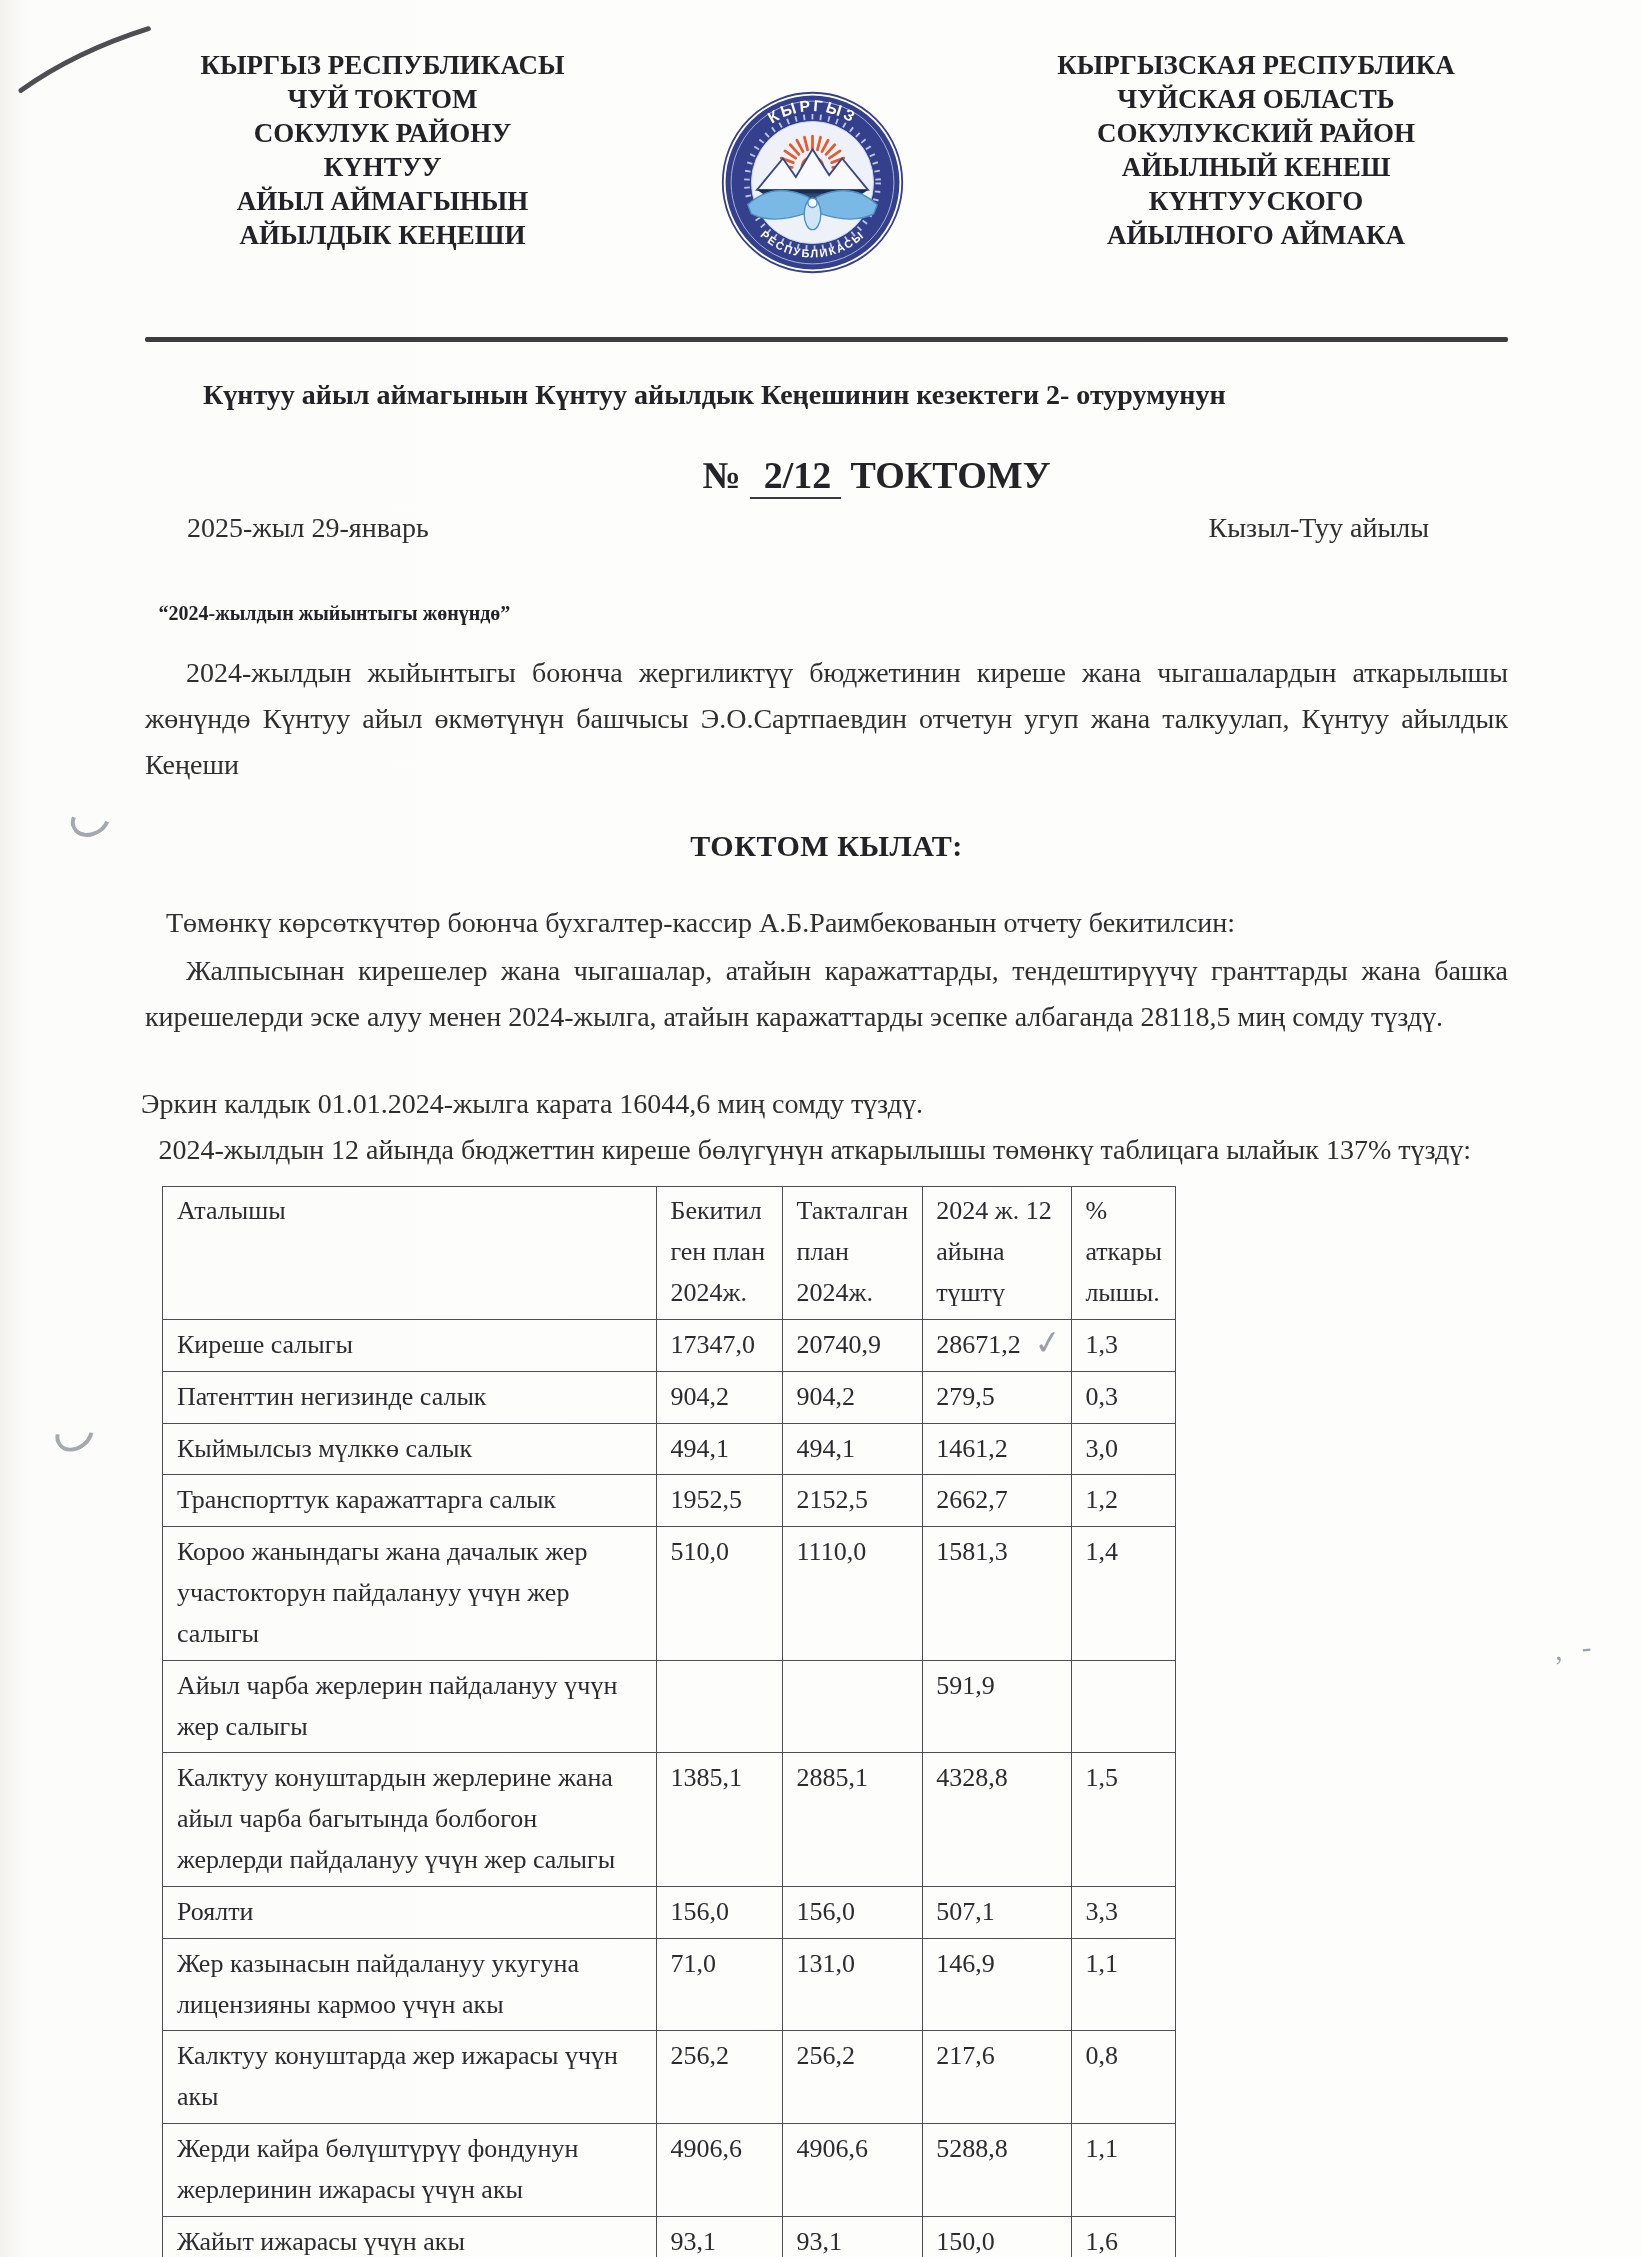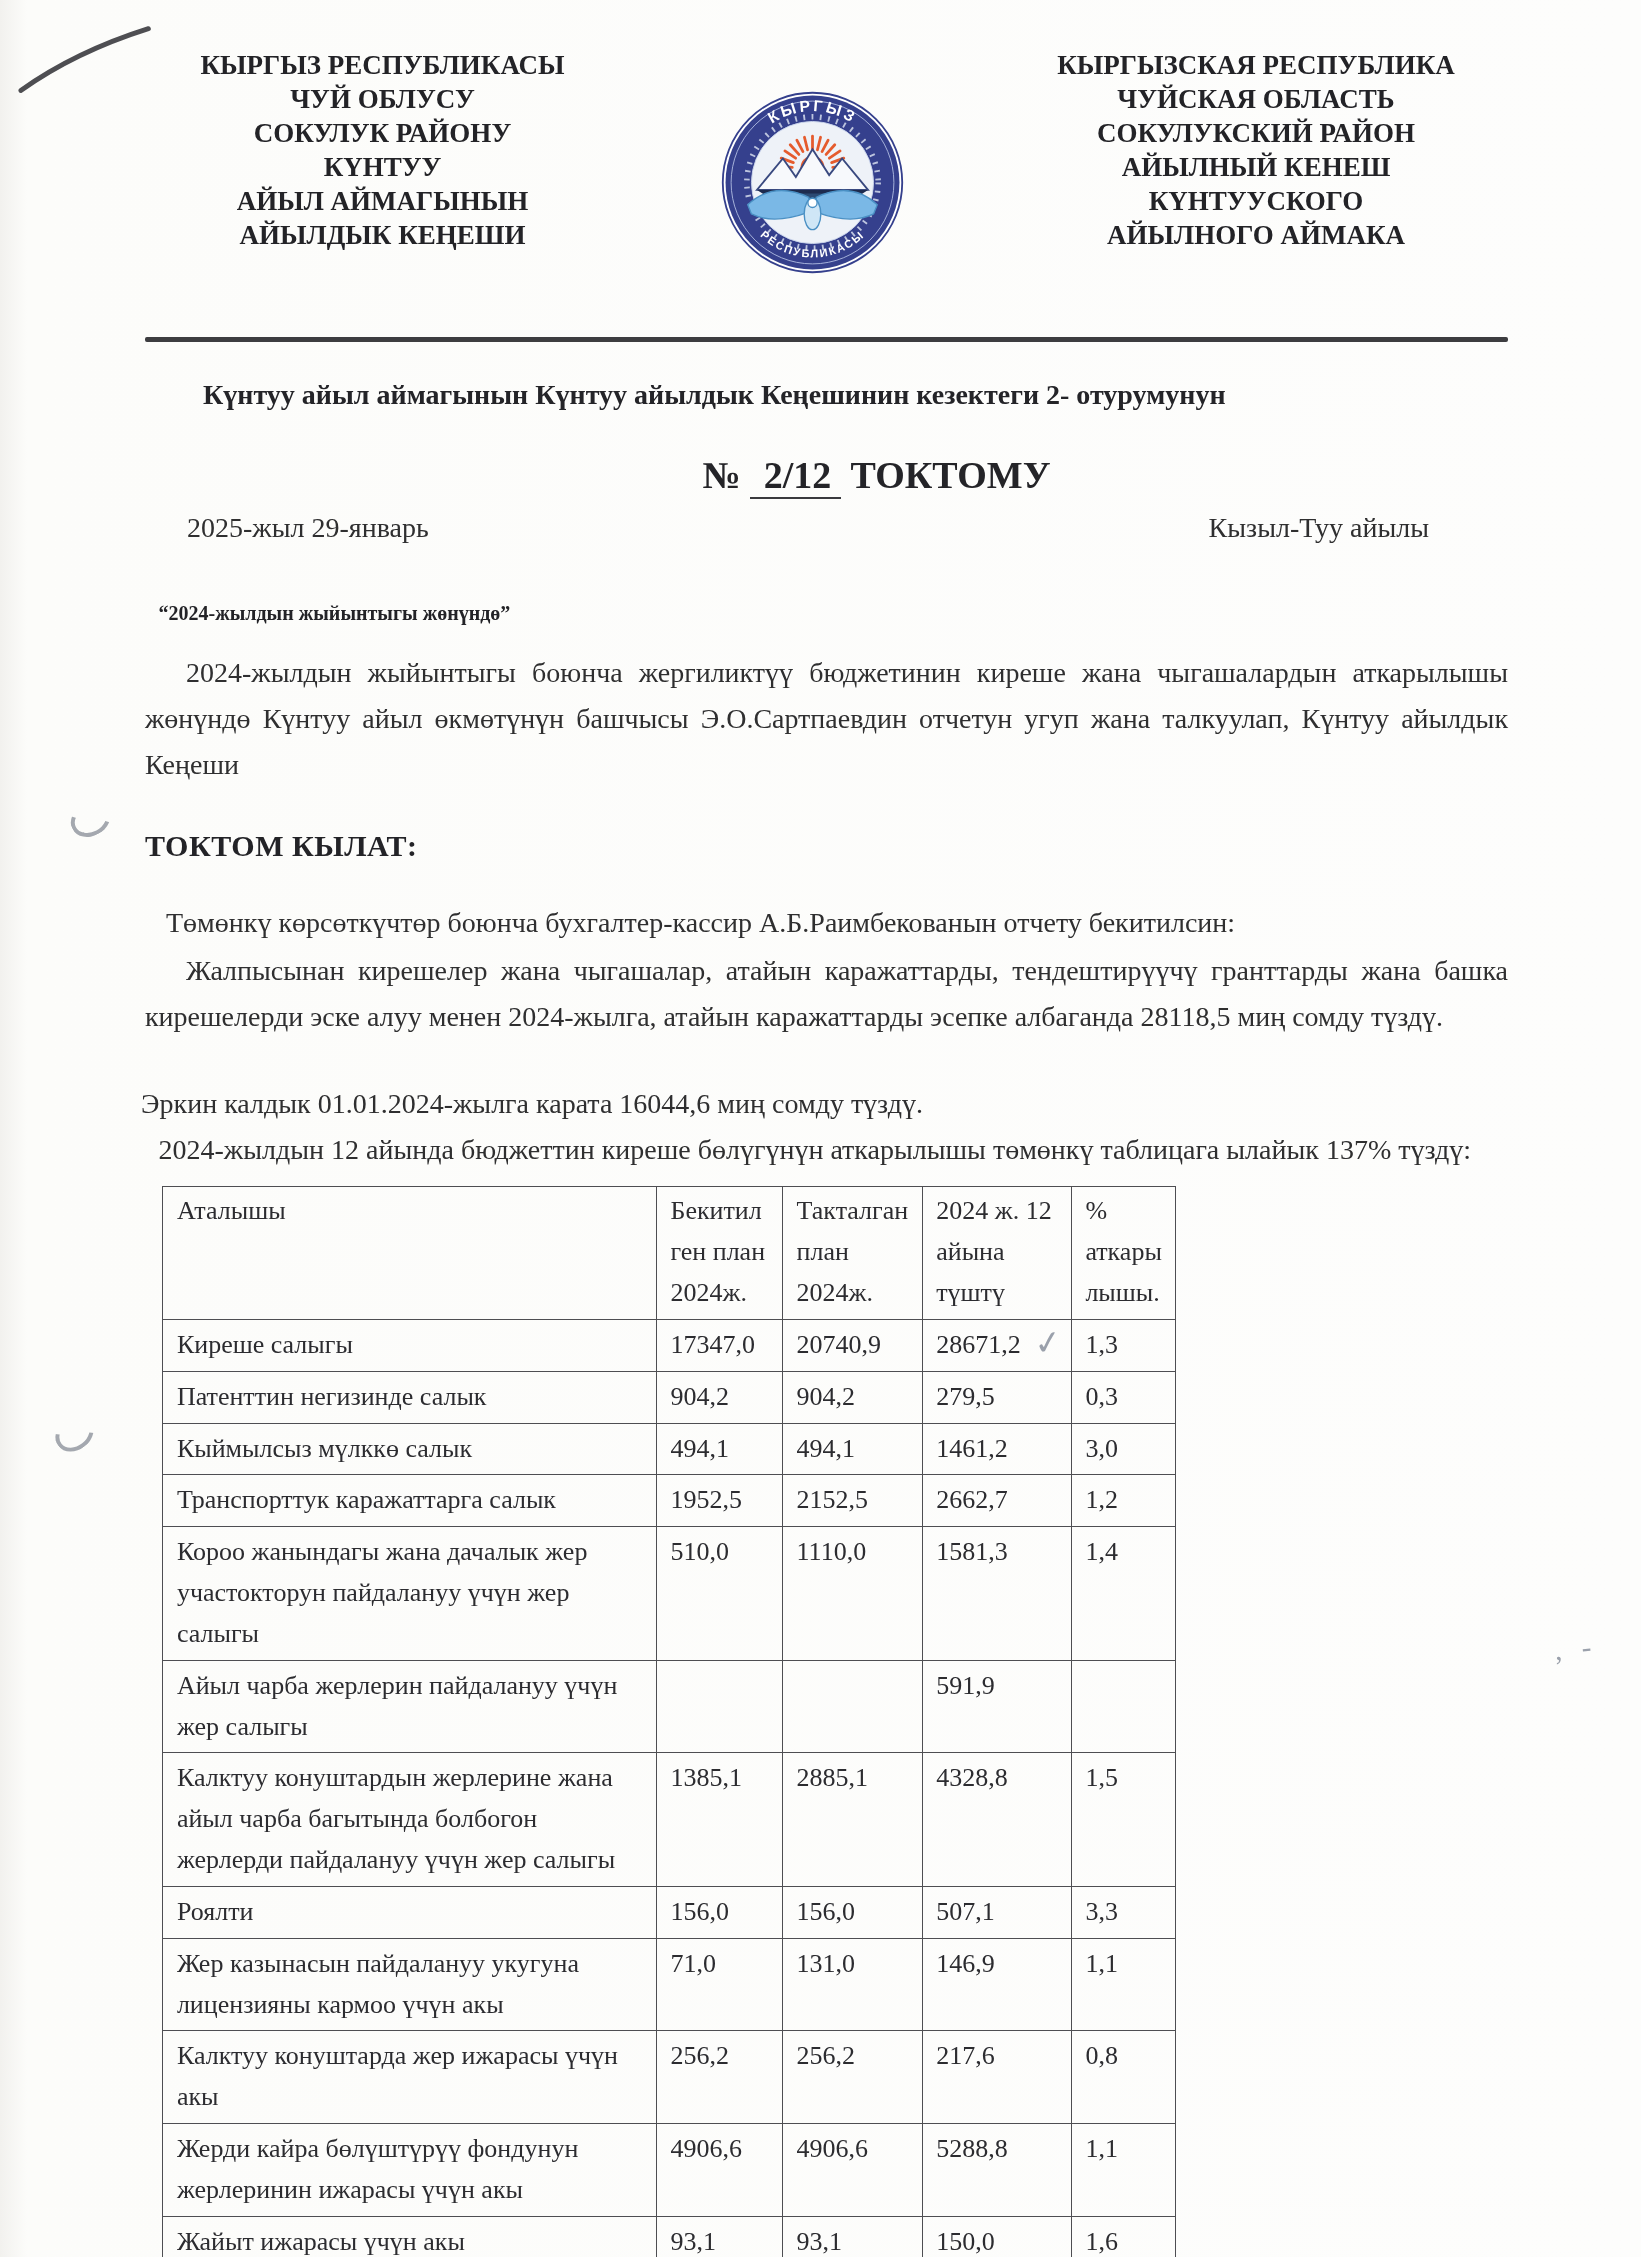--- a/index.html
+++ b/index.html
@@ -20,21 +20,21 @@
   
   .session-title{margin-top:37px;padding-left:58px;font-weight:bold;font-size:28px;color:#242428;}
   .decree-line{margin-top:42px;text-align:center;font-weight:bold;font-size:38px;color:#242428;position:relative;left:50px;}
   .decree-number{border-bottom:2.9px solid #3a3a3e;padding:0 9.7px 1px 13.5px;}
   .date-place{margin-top:15.4px;display:flex;justify-content:space-between;font-size:28px;padding:0 79px 0 42px;align-items:flex-end;}
 
   
   .subject{margin-top:58px;padding-left:13.5px;font-weight:bold;font-size:20px;color:#232327;}
   .para{font-size:28px;line-height:46px;text-align:justify;}
   .p1{margin-top:25px;text-indent:41px;}
-  .resolve-heading{margin-top:41px;text-align:left;font-weight:bold;font-size:30px;color:#232327;letter-spacing:0.5px;}
+  .resolve-heading{margin-top:41px;text-align:center;font-weight:bold;font-size:30px;color:#232327;letter-spacing:0.5px;}
   .p2{margin-top:37px;text-indent:21px;text-align:left;}
   .p3{margin-top:1.9px;text-indent:41px;}
   .p4{margin-top:41px;text-align:left;margin-left:-3.9px;}
   .p5{margin-top:0px;text-indent:13.5px;line-height:45px;}
 
   
   table.revenue{margin-top:13.5px;margin-left:17.4px;width:1014px;border-collapse:collapse;font-size:26px;color:#2c2c30;}
   table.revenue th,table.revenue td{
     border:1.9px solid #4e4e52;padding:3.9px 13.5px 5.8px;vertical-align:top;text-align:left;
     font-weight:normal;line-height:41px;position:relative;
@@ -60,21 +60,21 @@
   <div class="punch-hole hole-1"></div>
   <div class="punch-hole hole-2"></div>
 
   <div class="margin-mark">‚ -</div>
 
   <div class="content">
 
     <div class="letterhead">
       <div class="org-block">
         <div class="org-line">КЫРГЫЗ РЕСПУБЛИКАСЫ</div>
-        <div class="org-line">ЧУЙ ОБЛУСУ</div>
+        <div class="org-line">ЧУЙ ТОКТОМ</div>
         <div class="org-line">СОКУЛУК РАЙОНУ</div>
         <div class="org-line">КҮНТУУ</div>
         <div class="org-line">АЙЫЛ АЙМАГЫНЫН</div>
         <div class="org-line">АЙЫЛДЫК КЕҢЕШИ</div>
       </div>
 
       <div class="emblem-wrap">
         <svg width="185" height="185" viewBox="0 0 200 200">
           <circle cx="100" cy="100" r="97" fill="#ffffff" stroke="#35408d" stroke-width="2"></circle>
           <circle cx="100" cy="100" r="94" fill="#35408d"></circle>

